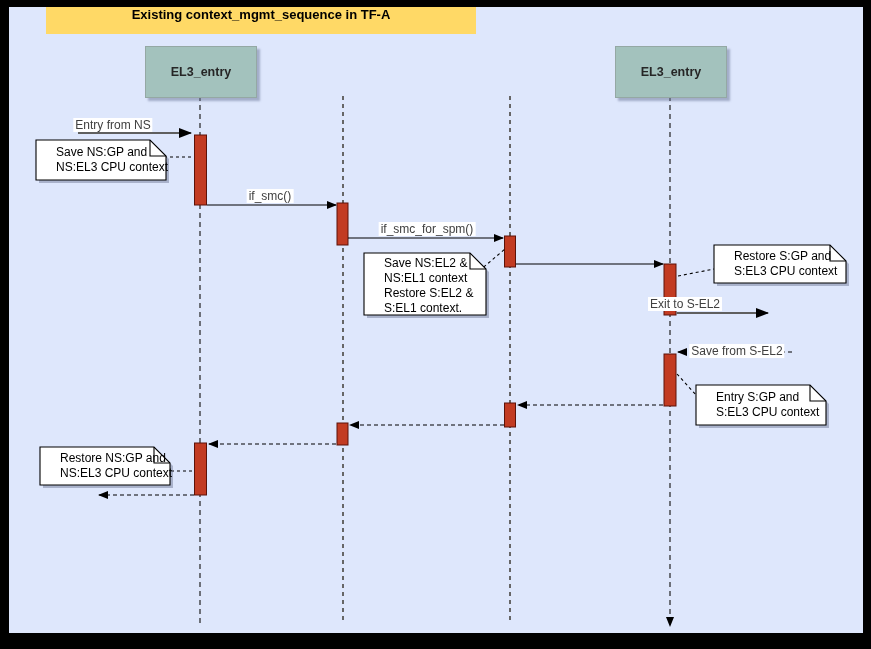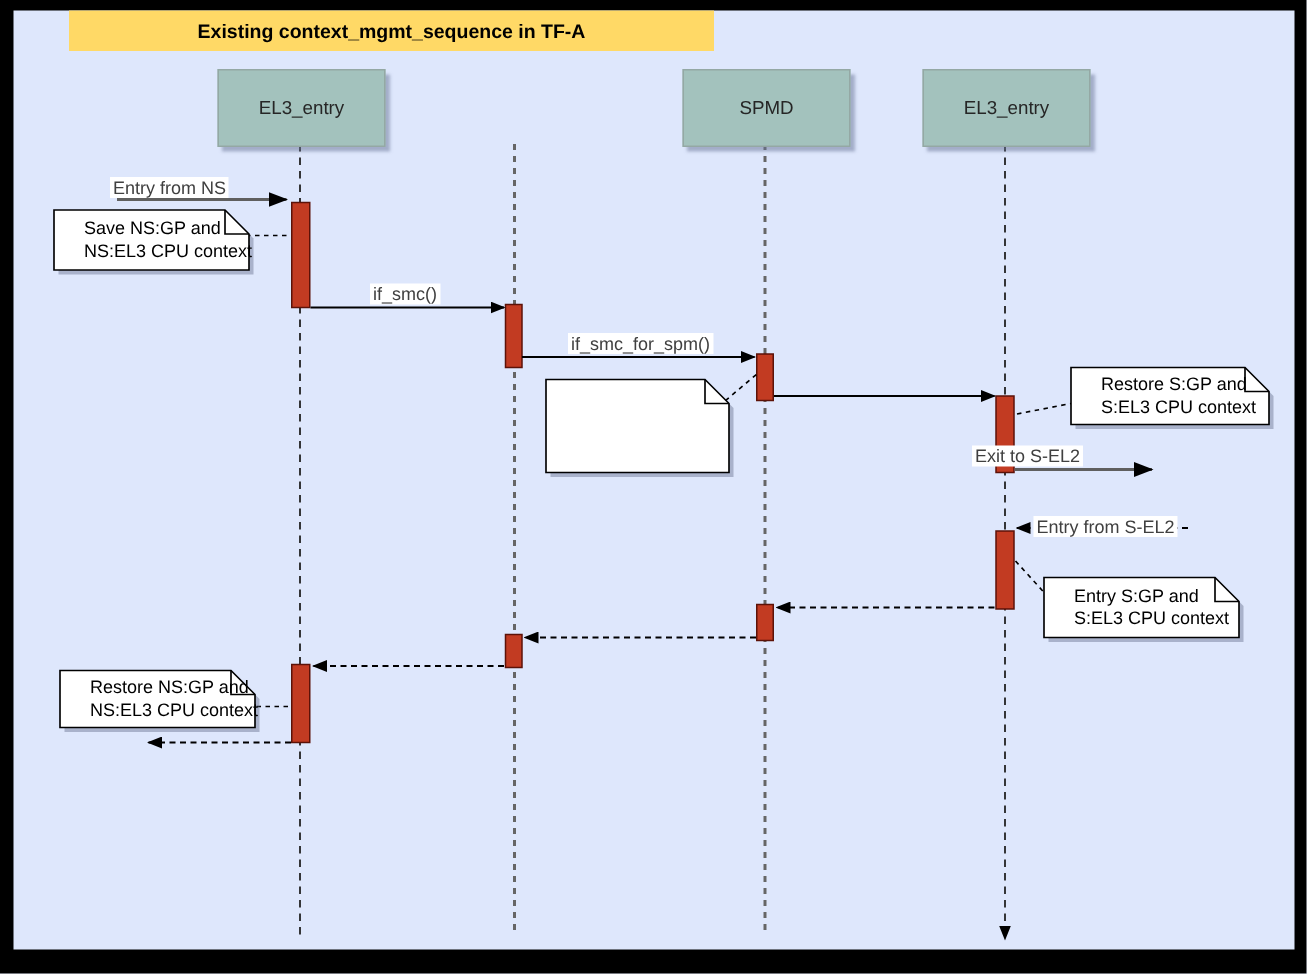--- a/index.html
+++ b/index.html
@@ -3,29 +3,29 @@
 <meta charset="utf-8">
 <style>
   html,body { margin:0; padding:0; }
   body { font-family:"Liberation Sans", sans-serif; }
   .frame { position:relative; width:871px; height:649px; background:#000; overflow:hidden; }
   .canvas { position:absolute; left:9px; top:7px; width:854px; height:626px; background:#dee7fc; }
   .overlay { position:absolute; left:0; top:0; width:871px; height:649px; }
   .banner {
     position:absolute; left:46px; top:7px; width:430px; height:27px;
     background:#ffd966; border-radius:0;
-    display:flex; align-items:center; justify-content:center;
+    display:flex; justify-content:center;
     font-size:13px; font-weight:bold; color:#000;
   }
   .lifeline-head {
     position:absolute; top:46px; width:110px; height:50px;
     background:#a3c2bd; border:1px solid #94a8a4;
     box-shadow:3px 3px 2px rgba(104,116,149,0.5);
     display:flex; align-items:center; justify-content:center;
-    font-size:12.5px; color:#262626;
+    font-size:12.5px; color:#262626;font-weight:bold;
   }
   .msg-label {
     position:absolute; transform:translateX(-50%);
     background:#ffffff; padding:0 2px;
     font-size:12px; color:#404040; white-space:nowrap; line-height:14px;
   }
   .note-text {
     position:absolute; font-size:12px; line-height:15px; color:#000;
     white-space:pre-line;
     margin-left:16px;
@@ -118,34 +118,35 @@
     </g>
   </svg>
 
   <div class="banner">
     <span>Existing context_mgmt_sequence in TF-A</span>
   </div>
 
   <div class="lifeline-head" style="left:145px">
     <span>EL3_entry</span>
   </div>
-  <div class="lifeline-head" style="left:455px">
-    <span>SPMD</span>
-  </div>
   <div class="lifeline-head" style="left:615px">
     <span>EL3_entry</span>
   </div>
 
   <div class="msg-label" style="left:113px; top:118px">Entry from NS</div>
   <div class="msg-label" style="left:270px; top:189px">if_smc()</div>
   <div class="msg-label" style="left:427px; top:222px">if_smc_for_spm()</div>
   <div class="msg-label" style="left:685px; top:297px">Exit to S-EL2</div>
-  <div class="msg-label" style="left:737px; top:344px">Entry from S-EL2</div>
+  <div class="msg-label" style="left:737px; top:344px">Save from S-EL2</div>
 
   <div class="note-text" style="left:40px;  top:145px; width:124px">Save NS:GP and
 NS:EL3 CPU context</div>
+  <div class="note-text" style="left:368px; top:256px; width:116px">Save NS:EL2 &amp;
+NS:EL1 context
+Restore S:EL2 &amp;
+S:EL1 context.</div>
   <div class="note-text" style="left:718px; top:249px; width:126px">Restore S:GP and
 S:EL3 CPU context</div>
   <div class="note-text" style="left:700px; top:390px; width:124px">Entry S:GP and
 S:EL3 CPU context</div>
   <div class="note-text" style="left:44px;  top:451px; width:124px">Restore NS:GP and
 NS:EL3 CPU context</div>
 </div>
 
 </body></html>

